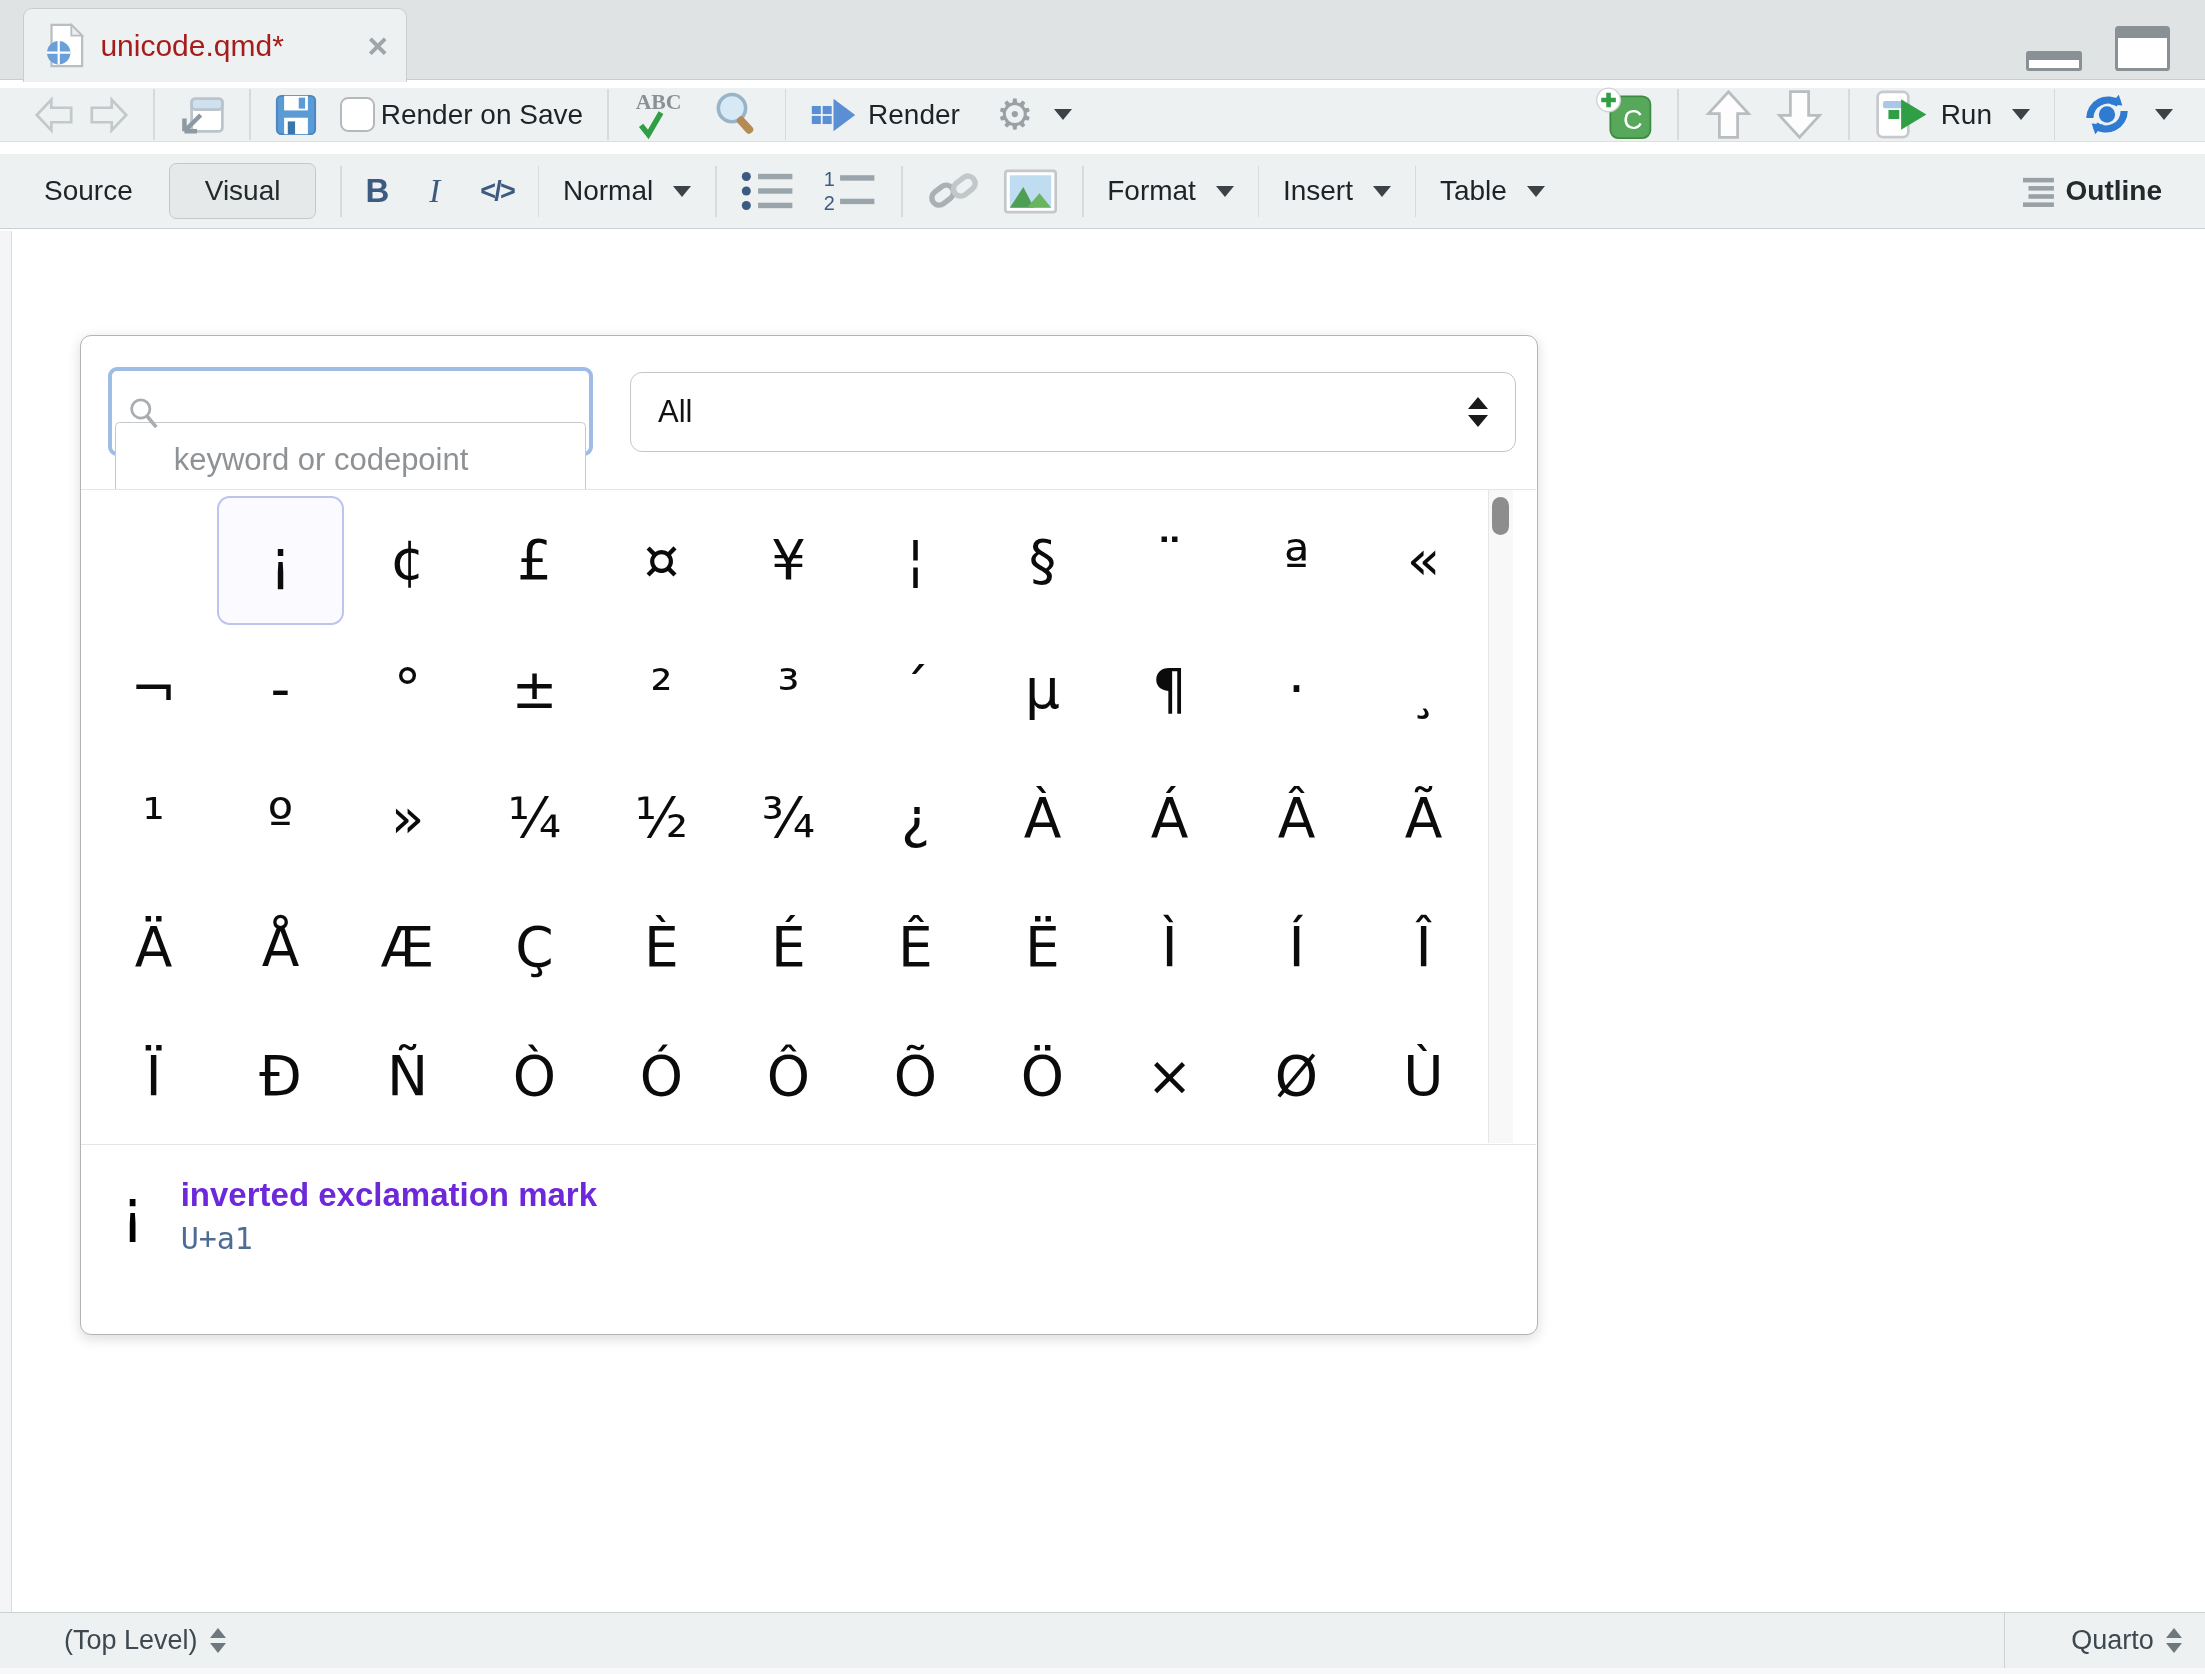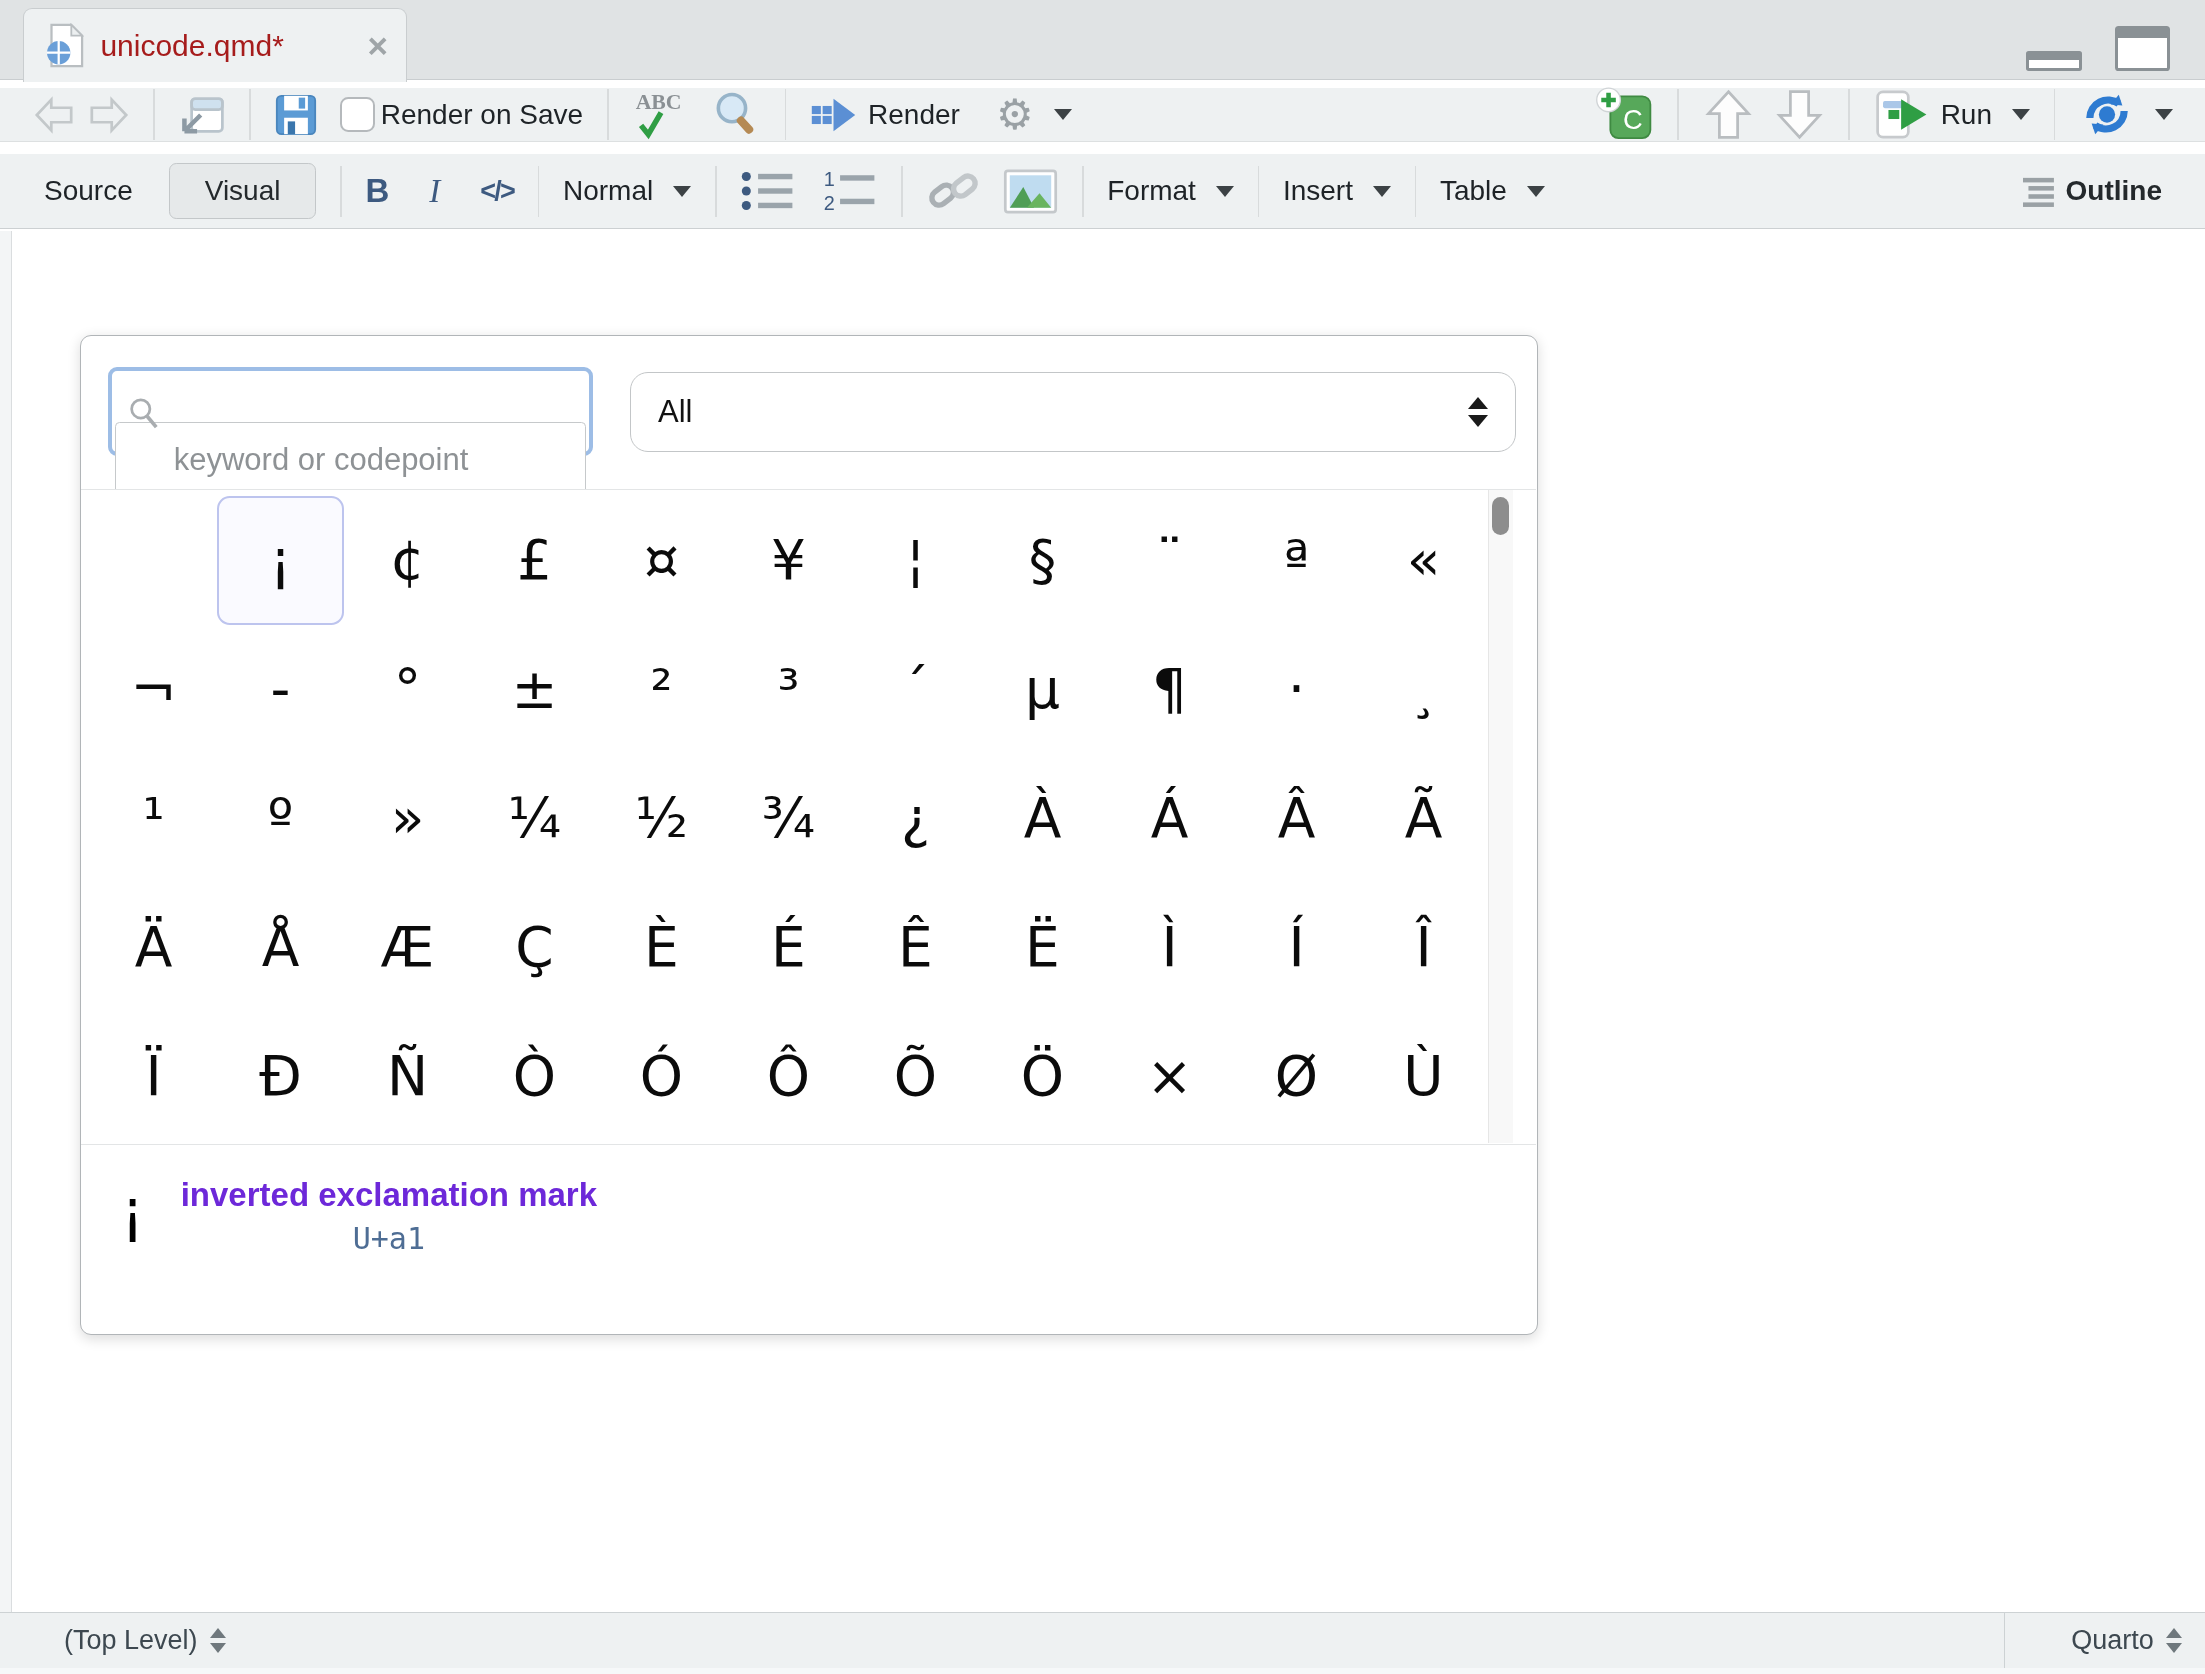--- a/index.html
+++ b/index.html
@@ -34,37 +34,37 @@
   
   .editor { position:absolute; left:0; top:231px; width:2206px; height:1381px; background:#fff; }
   .gutter { position:absolute; left:0; top:0; width:11.8px; height:100%; background:#f3f5f6; border-right:0.9px solid #dadddf; }
 
   
   .dialog { position:absolute; left:80px; top:104px; width:1458px; height:1000px; background:#fff; border:1.8px solid #b1b5b8; border-radius:11px; box-shadow:0 3.6px 12.7px rgba(0,0,0,0.14); }
   .search-ring { position:absolute; left:27px; top:31px; width:485px; height:89px; border:4.5px solid #9dbde6; border-radius:9px; background:#fff; padding:2.7px; }
   .search-input { width:100%; height:100%; border:1.8px solid #c6c9cb; border-radius:4.5px; font-size:31px; color:#555; padding:0 14.5px 0 58px; outline:none; font-family:"Liberation Sans",sans-serif;margin-top:48px; }
   .search-input::placeholder { color:#8e9295; }
   .search-glass { position:absolute; left:16.4px; top:25.5px; }
-  .filter-select { position:absolute; left:549px; top:36px; width:886px; height:80px; border:1.8px solid #c3c6c8; border-radius:18px; background:#fff; display:flex; align-items:center; font-size:31px; color:#121212; padding:0 27px; }
+  .filter-select { position:absolute; left:549px; top:36px; width:886px; height:80px; border:1.8px solid #c3c6c8; border-radius:12px; background:#fff; display:flex; align-items:center; font-size:31px; color:#121212; padding:0 27px; }
   .updown { margin-left:auto; display:flex; flex-direction:column; gap:6.4px; }
   .updown .u { width:0;height:0;border-left:10px solid transparent;border-right:10px solid transparent;border-bottom:12.7px solid #1a1a1a; }
   .updown .d { width:0;height:0;border-left:10px solid transparent;border-right:10px solid transparent;border-top:12.7px solid #1a1a1a; }
 
   .grid-wrap { position:absolute; left:0; top:153px; width:1455px; height:656px; border-top:1.8px solid #e3e5e6; border-bottom:1.8px solid #e3e5e6; background:#fff; }
   .char-grid { position:absolute; left:9px; top:5.5px; display:grid; grid-template-columns:repeat(11,127px); grid-auto-rows:129px; }
   .cell { display:flex; align-items:center; justify-content:center; font-family:"DejaVu Sans",sans-serif; font-size:55px; color:#0b0b0b; border:2.7px solid transparent; }
   .cell.selected { border:2.7px solid #bdc4ee; background:#fafaff; border-radius:12.7px; }
   .vscroll { position:absolute; right:23px; top:0; width:25.5px; height:653px; background:#f8f8f8; border-left:0.9px solid #e6e6e6; }
   .vthumb { position:absolute; left:3.6px; top:7.3px; width:17.3px; height:38px; background:#8d8d8d; border-radius:9px; }
 
   .dlg-footer { position:absolute; left:0; top:809px; width:1455px; height:187px; display:flex; align-items:flex-start; padding:31px 0 0 40px; }
   .big-glyph { font-family:"DejaVu Sans",sans-serif; font-size:58px; color:#000; line-height:1.0; margin-top:5.5px; width:47px; }
   .char-meta { display:flex; flex-direction:column; gap:7.3px; margin-left:12.7px; }
   .char-name { font-size:33px; color:#6d28d9;font-weight:bold; }
-  .char-code { font-size:30px; color:#4e6d94; font-family:"DejaVu Sans Mono",monospace;text-align:center; }
+  .char-code { font-size:30px; color:#4e6d94; font-family:"DejaVu Sans Mono",monospace; }
 
   
   .statusbar { position:absolute; left:0; top:1612px; width:2206px; height:56px; background:#eef1f2; border-top:1.8px solid #cdd2d4; display:flex; align-items:center; font-size:27px; color:#3d4850;padding-left:37px; }
   .status-left { display:flex; align-items:center; gap:12.7px; padding-left:27px; }
   .status-right { position:absolute; right:0; top:0; height:100%; width:202px; border-left:1.8px solid #cdd2d4; display:flex; align-items:center; justify-content:flex-end; gap:12.7px; padding-right:23.6px; }
   .sort { display:flex; flex-direction:column; gap:4.5px; }
   .sort .u { width:0;height:0;border-left:8.2px solid transparent;border-right:8.2px solid transparent;border-bottom:10px solid #6f787d; }
   .sort .d { width:0;height:0;border-left:8.2px solid transparent;border-right:8.2px solid transparent;border-top:10px solid #6f787d; }
   .bottom-strip { position:absolute; left:0; top:1668px; width:2206px; height:6.4px; background:#f6f8f9; }
 

